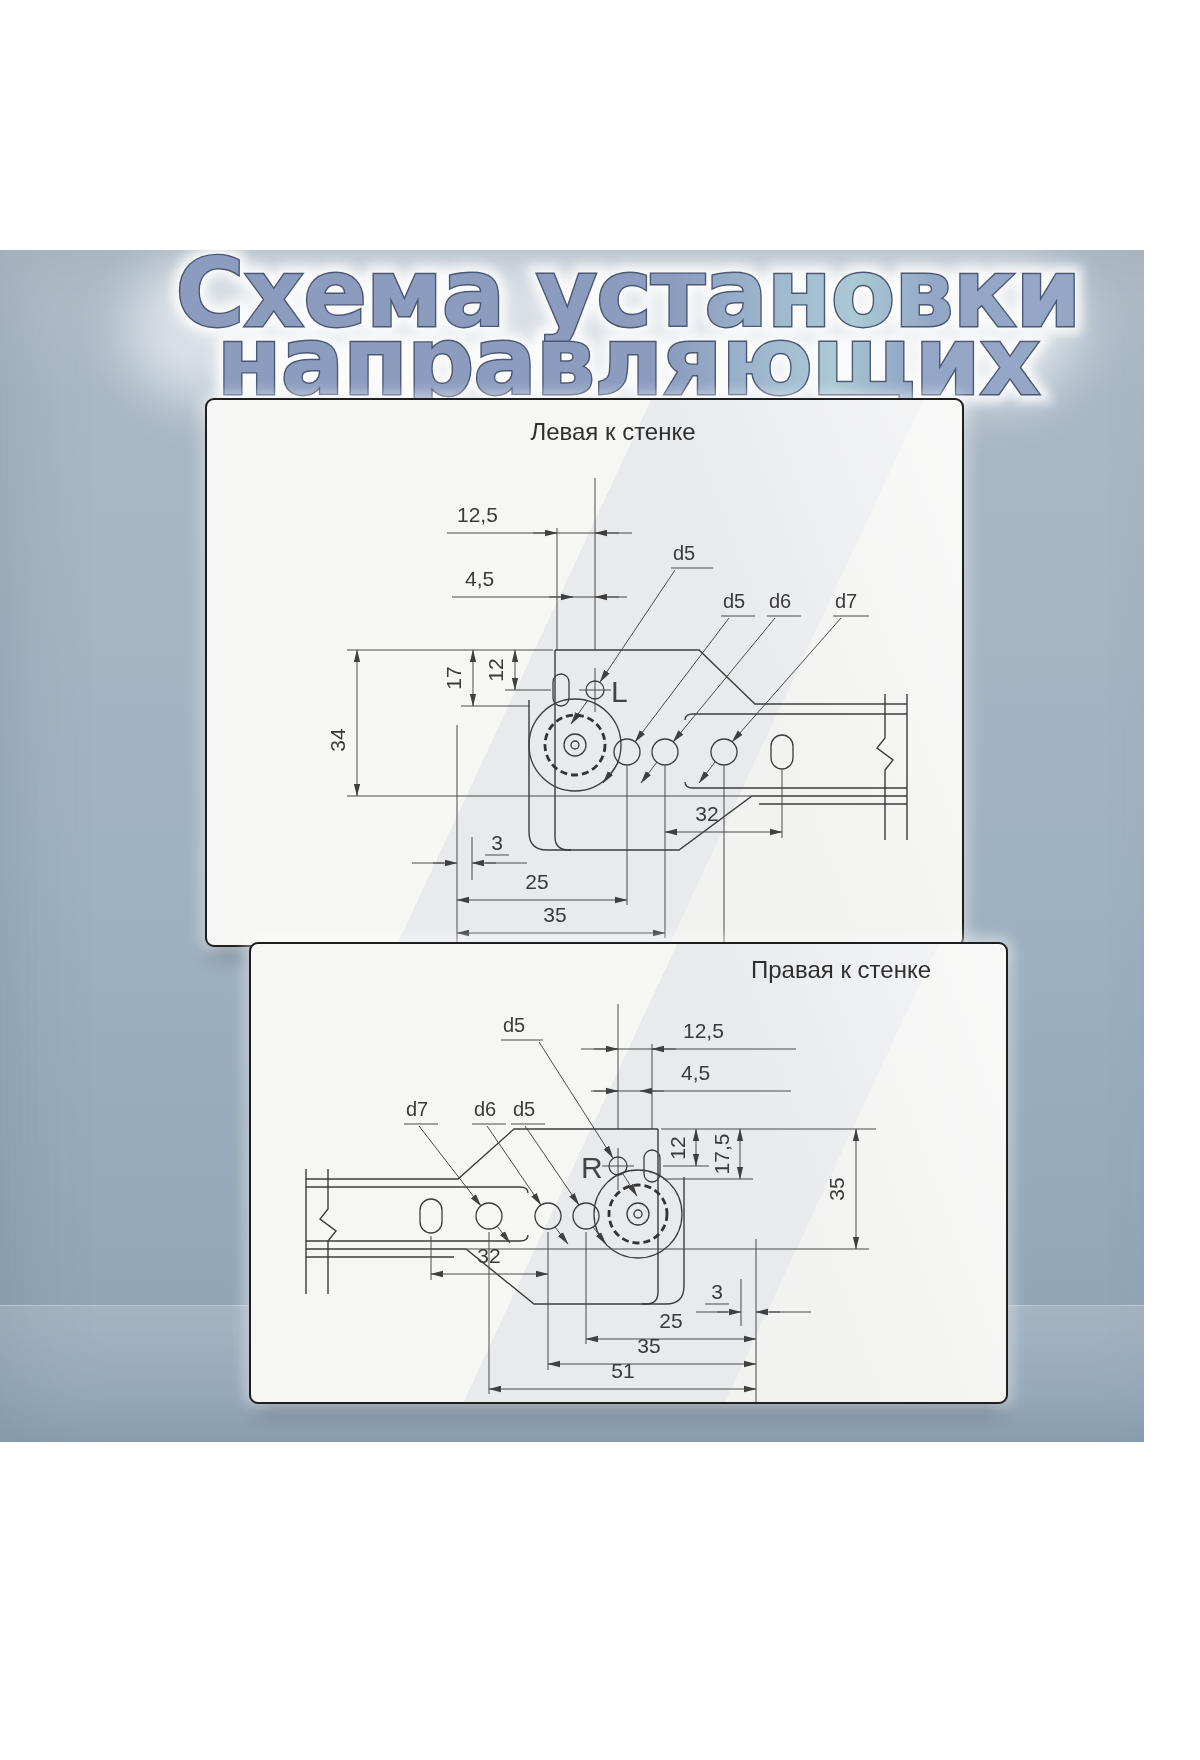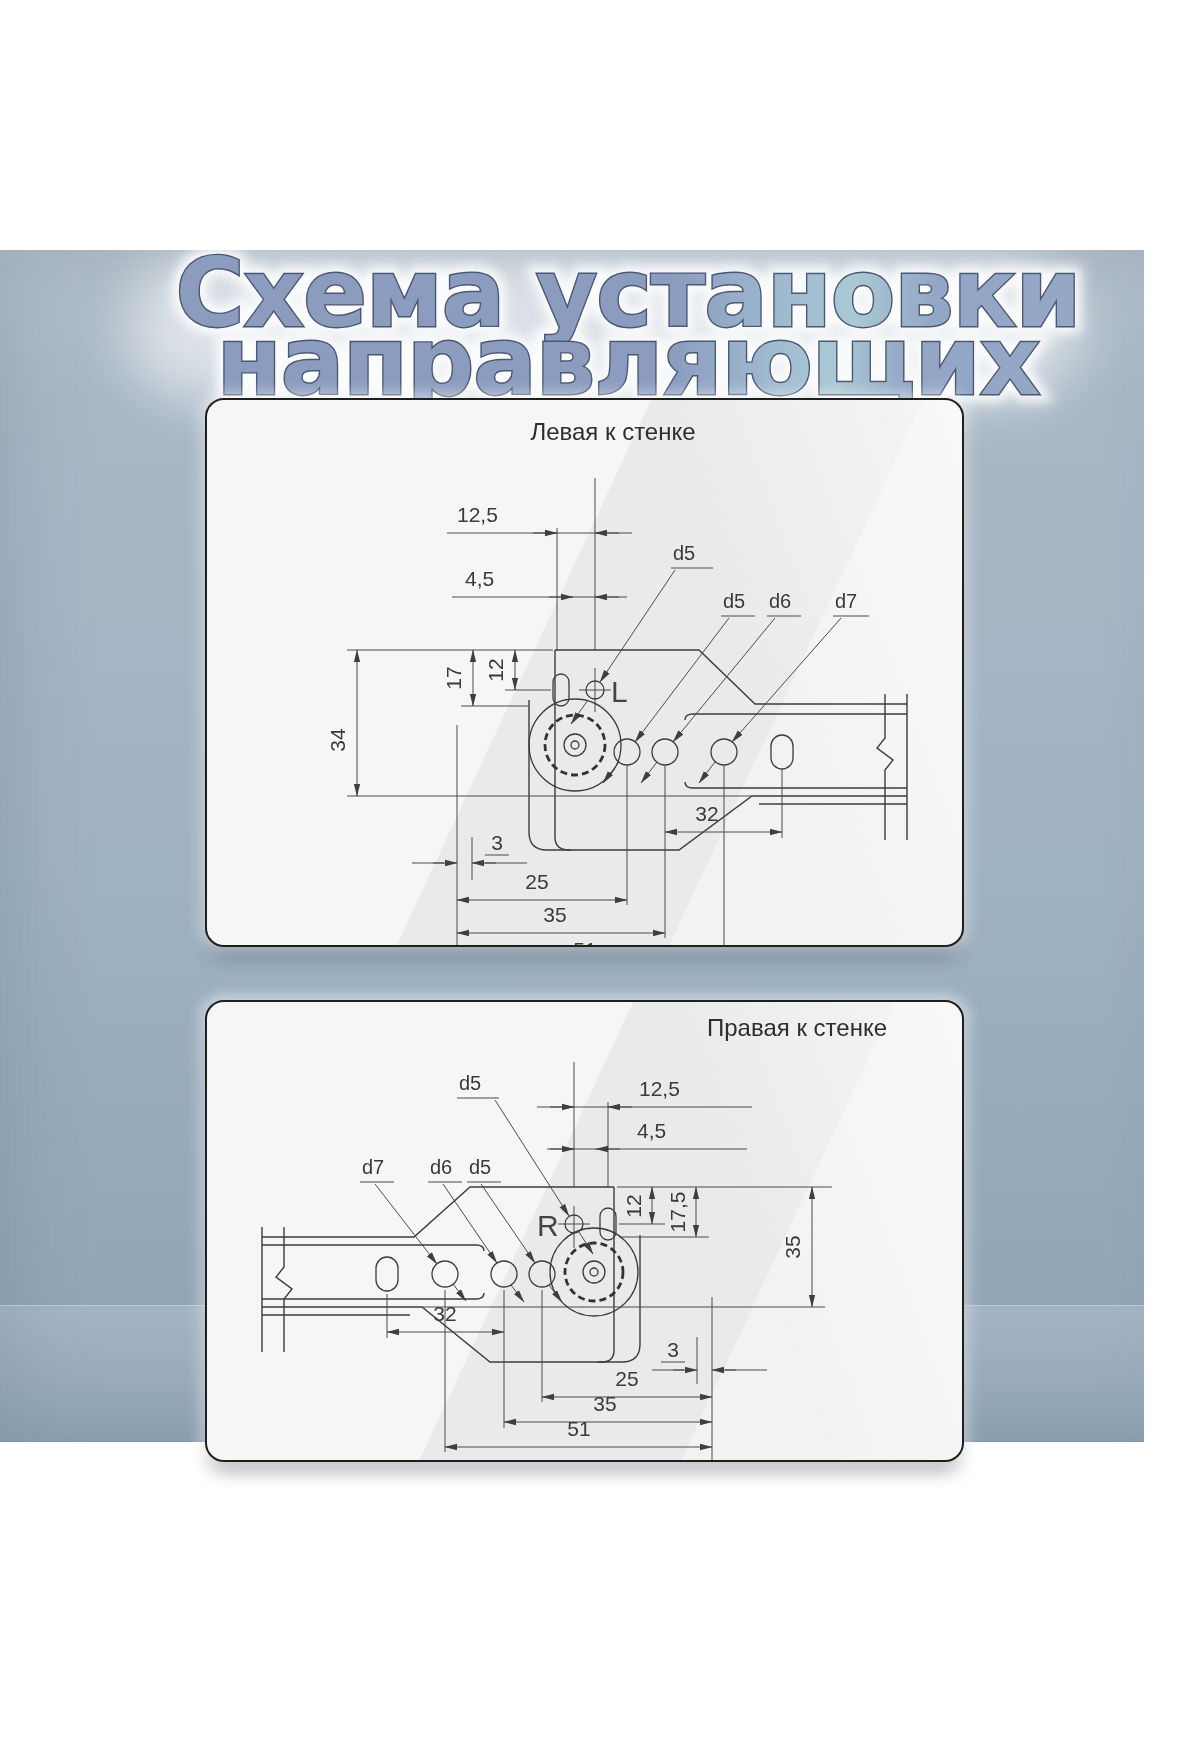--- a/index.html
+++ b/index.html
@@ -14,25 +14,25 @@
   .title-halo{position:absolute;left:128px;top:254px;width:950px;height:148px;
          background:rgba(255,255,255,.55);border-radius:70px;filter:blur(26px);}
   .title-svg{position:absolute;left:0;top:242px;width:1200px;height:175px;}
   .title-svg text{font-family:"DejaVu Sans","Liberation Sans",sans-serif;font-weight:bold;
          font-size:94px;letter-spacing:-1px;}
   .t-glow{fill:#ffffff;stroke:#ffffff;stroke-width:16px;opacity:.9;}
   .t-main{stroke:#4b5873;stroke-width:2.8px;paint-order:stroke fill;}
   .panel{position:absolute;left:205px;width:755px;background:
          linear-gradient(250deg,rgba(255,255,255,.55) 0%,rgba(255,255,255,0) 34%),
          linear-gradient(115deg,#f6f6f4 0%,#f6f6f4 44%,#e9eaec 44%,#e9eaec 71%,#f2f2f1 71%);
-         border:2px solid #1f1f1f;border-radius:19px;
+         border:2px solid #1f1f1f;border-radius:9px;
          box-shadow:0 0 14px 5px rgba(255,255,255,.5),0 14px 18px -6px rgba(25,35,50,.45);}
   .panel svg{display:block;width:100%;height:100%;}
   #panel-left{top:398px;height:545px;}
-  #panel-right{top:1000px;height:458px;}
+  #panel-right{top:942px;height:458px;margin-left:44px;}
   .cap{font-size:24px;fill:#2e2e2e;}
   .dim{font-size:21px;fill:#3a3a3a;}
   .dlab{font-size:20px;fill:#3a3a3a;}
   .mark{font-size:30px;fill:#444;}
   .ln{stroke:#4b4b4b;stroke-width:1;fill:none;}
   .ol{stroke:#3c3c3c;stroke-width:1.4;fill:none;}
   .hole{stroke:#3c3c3c;stroke-width:1.3;fill:none;}
 </style>
 </head>
 <body>

